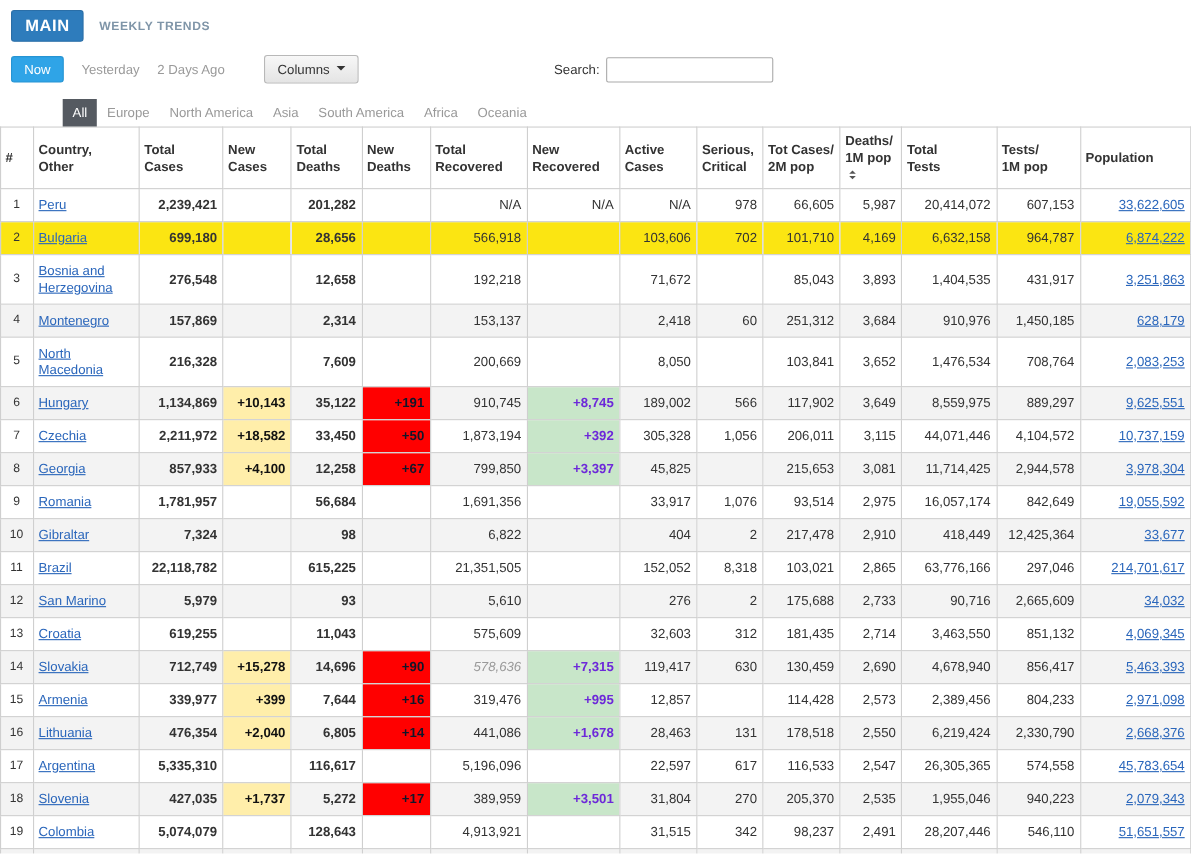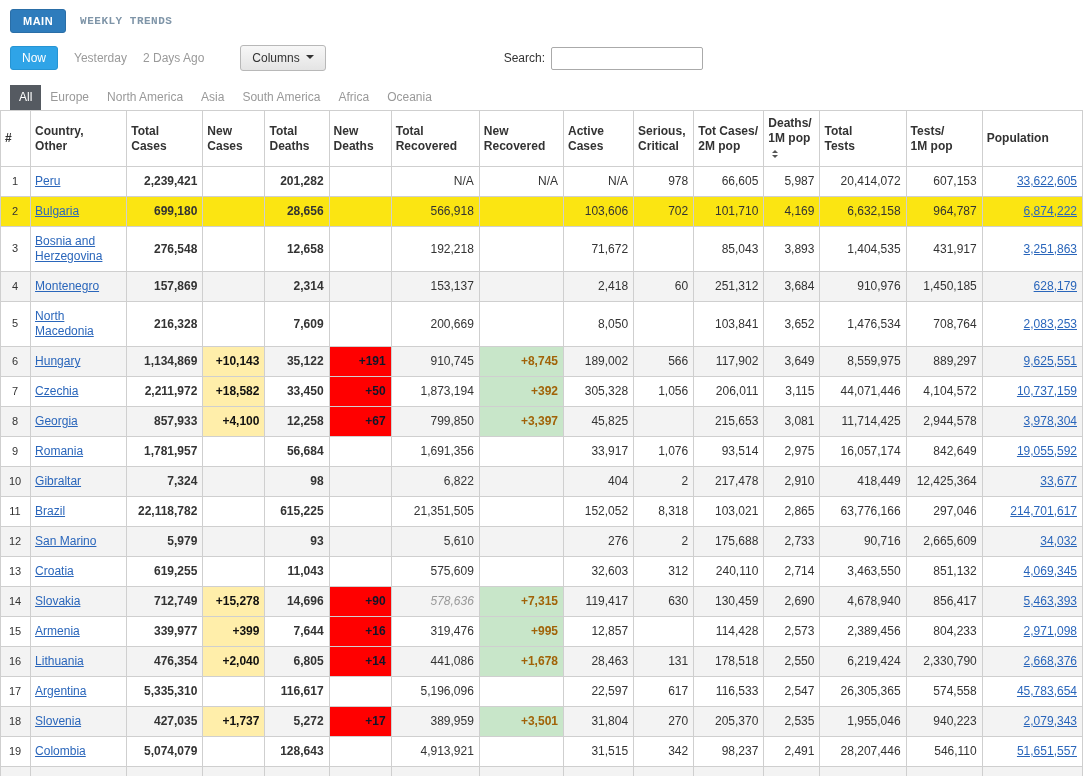--- a/index.html
+++ b/index.html
@@ -8,26 +8,26 @@
     width:1083px; height:776px; overflow:hidden;
     background:#fff;
     font-family:"Liberation Sans","DejaVu Sans",sans-serif;
     font-size:12px; color:#333;
   }
 
   
   .top-tabs { display:flex; align-items:center; padding:9px 0 4px 10px; }
   .btn-main {
     background:#2e7cbc; color:#fff; border:1px solid #2a6ea7; border-radius:3px;
-    font-size:11px; font-weight:bold; letter-spacing:.5px; padding:5px 12px; cursor:pointer;
+    font-size:15px; font-weight:bold; letter-spacing:.5px; padding:5px 12px; cursor:pointer;
     font-family:inherit;
   }
   .weekly-tab {
     margin-left:14px; color:#7f95a8; font-size:11px; font-weight:bold;
-    letter-spacing:.5px; cursor:pointer;font-family:Liberation Mono, monospace;
+    letter-spacing:.5px; cursor:pointer;
   }
 
   
   .toolbar { display:flex; align-items:center; padding:8px 0 10px 10px; }
   .btn-now {
     background:#2fa4e7; color:#fff; border:1px solid #2694d3; border-radius:3px;
     font-size:12px; padding:4px 11px; cursor:pointer; font-family:inherit;
   }
   .txt-link { color:#9a9a9a; margin-left:16px; cursor:pointer; font-size:12px; }
   .btn-columns {
@@ -39,42 +39,42 @@
   }
   .caret { width:0; height:0; border:4px solid transparent; border-top-color:#333; margin-top:4px; }
   .search-group { display:flex; align-items:center; margin-left:178px; }
   .search-group label { color:#333; margin-right:6px; }
   .search-group input {
     width:152px; height:23px; border:1px solid #aaa; border-radius:2px;
     font-family:inherit; font-size:12px; padding:0 5px;
   }
 
   
-  .region-tabs { display:flex; align-items:flex-end; padding:4px 5px 0 10px; }
+  .region-tabs { display:flex; align-items:flex-end; padding:4px 5px 0 10px;margin-left:47px; }
   .region-tab { color:#999; font-size:12px; padding:5px 9px 6px; cursor:pointer; }
   .region-tab.active { background:#555a61; color:#fff; }
 
   
   table { border-collapse:collapse; table-layout:fixed; width:1083px; margin-top:0; }
   th, td { border:1px solid #cfcfcf; overflow:hidden; }
   thead th {
     font-size:12px; font-weight:bold; text-align:left; vertical-align:middle;
     padding:5px 4px; white-space:pre-line; line-height:1.25; background:#fff;
     cursor:pointer; height:44px;
   }
   td { padding:7px 5px 7px 4px; line-height:1.25; font-size:12px; }
   td.c-num { text-align:center; color:#333; font-size:11px; }
   td.c-country { text-align:left; }
   td.c-val { text-align:right; white-space:nowrap; }
   td.bold { font-weight:bold; }
   tr.even td { background:#f3f3f3; }
   tr.hl td { background:#fbe512; }
   td.new-cases { background:#ffeeaa !important; font-weight:bold; color:#111; }
   td.new-deaths { background:#ff0000 !important; color:#0f172a; font-weight:bold; }
-  td.new-rec { background:#c8e6c9 !important; font-weight:bold; color:#a16207;padding-left:35px; }
+  td.new-rec { background:#c8e6c9 !important; font-weight:bold; color:#6d28d9;padding-left:35px; }
   td .est { color:#999; font-style:italic; font-weight:normal; }
   a.cell-link { color:#2a66bb; text-decoration:underline; cursor:pointer; }
   .sort-icon { display:inline-block; margin-left:4px; vertical-align:middle; }
   .sort-icon:before { content:""; display:block; border:3px solid transparent; border-bottom-color:#555; margin-bottom:2px; }
   .sort-icon:after { content:""; display:block; border:3px solid transparent; border-top-color:#555; }
 </style>
 </head>
 <body>
 
 <div class="page">
@@ -367,21 +367,21 @@
           <td class="c-num">13</td>
           <td class="c-country"><a class="cell-link">Croatia</a></td>
           <td class="c-val bold">619,255</td>
           <td class="c-val"></td>
           <td class="c-val bold">11,043</td>
           <td class="c-val"></td>
           <td class="c-val">575,609</td>
           <td class="c-val"></td>
           <td class="c-val">32,603</td>
           <td class="c-val">312</td>
-          <td class="c-val">240,110</td>
+          <td class="c-val">181,435</td>
           <td class="c-val">2,714</td>
           <td class="c-val">3,463,550</td>
           <td class="c-val">851,132</td>
           <td class="c-val"><a class="cell-link">4,069,345</a></td>
         </tr>
         <tr class="even">
           <td class="c-num">14</td>
           <td class="c-country"><a class="cell-link">Slovakia</a></td>
           <td class="c-val bold">712,749</td>
           <td class="c-val new-cases">+15,278</td>

